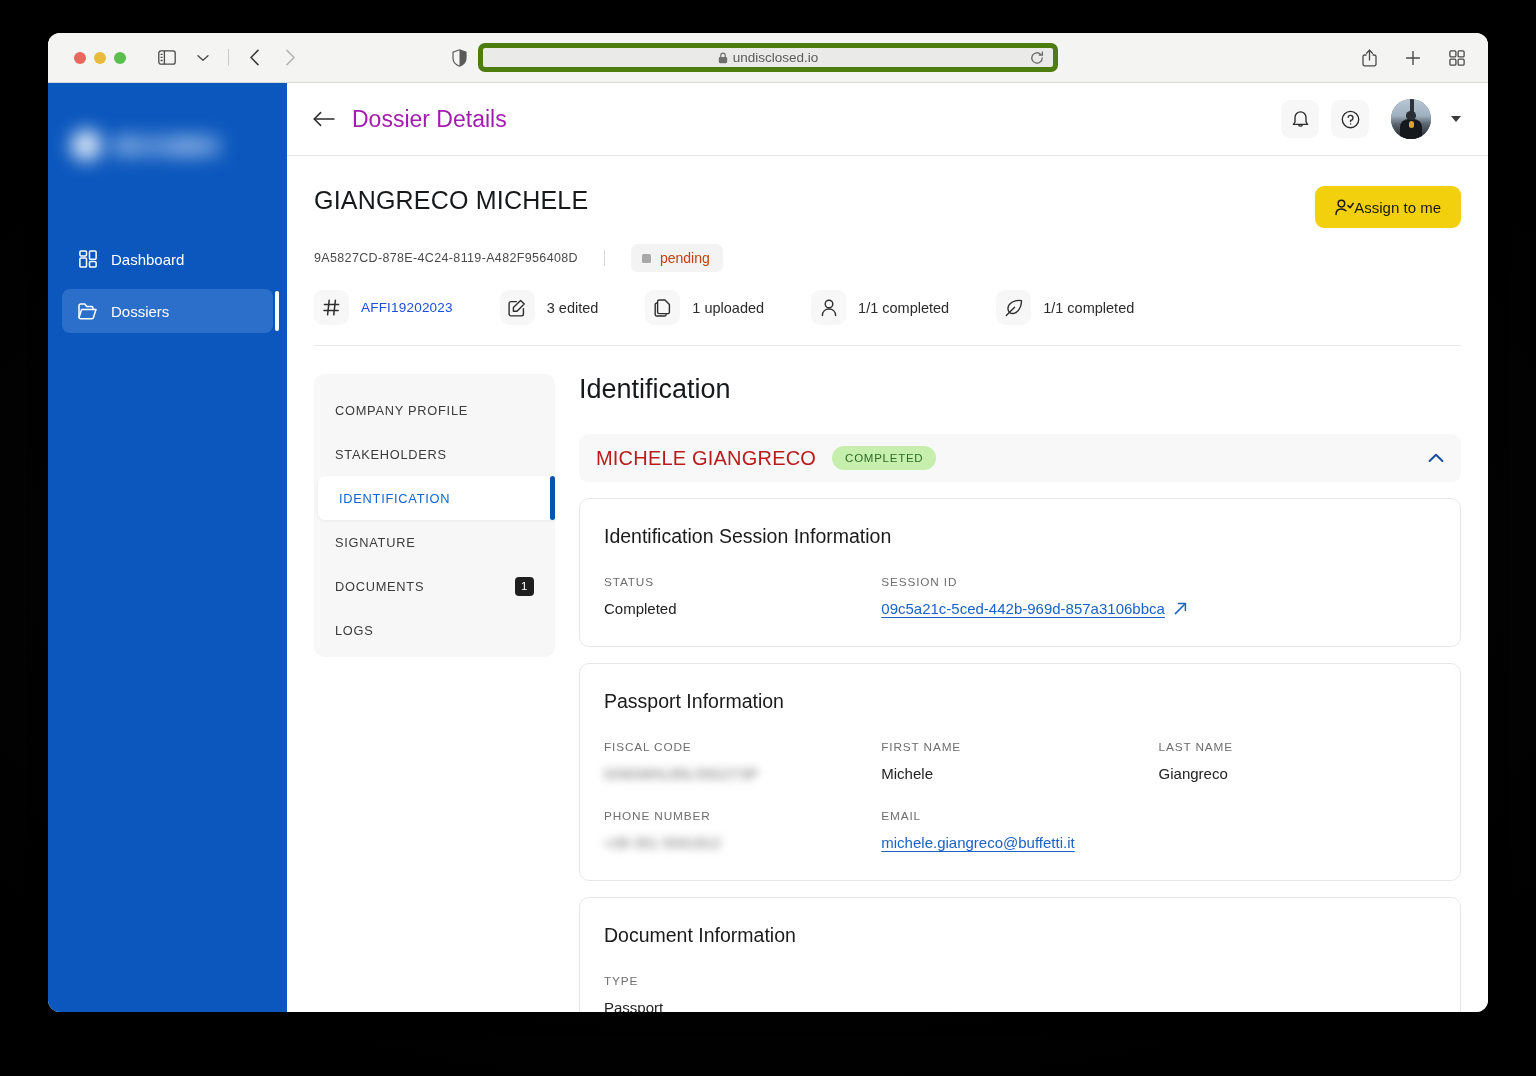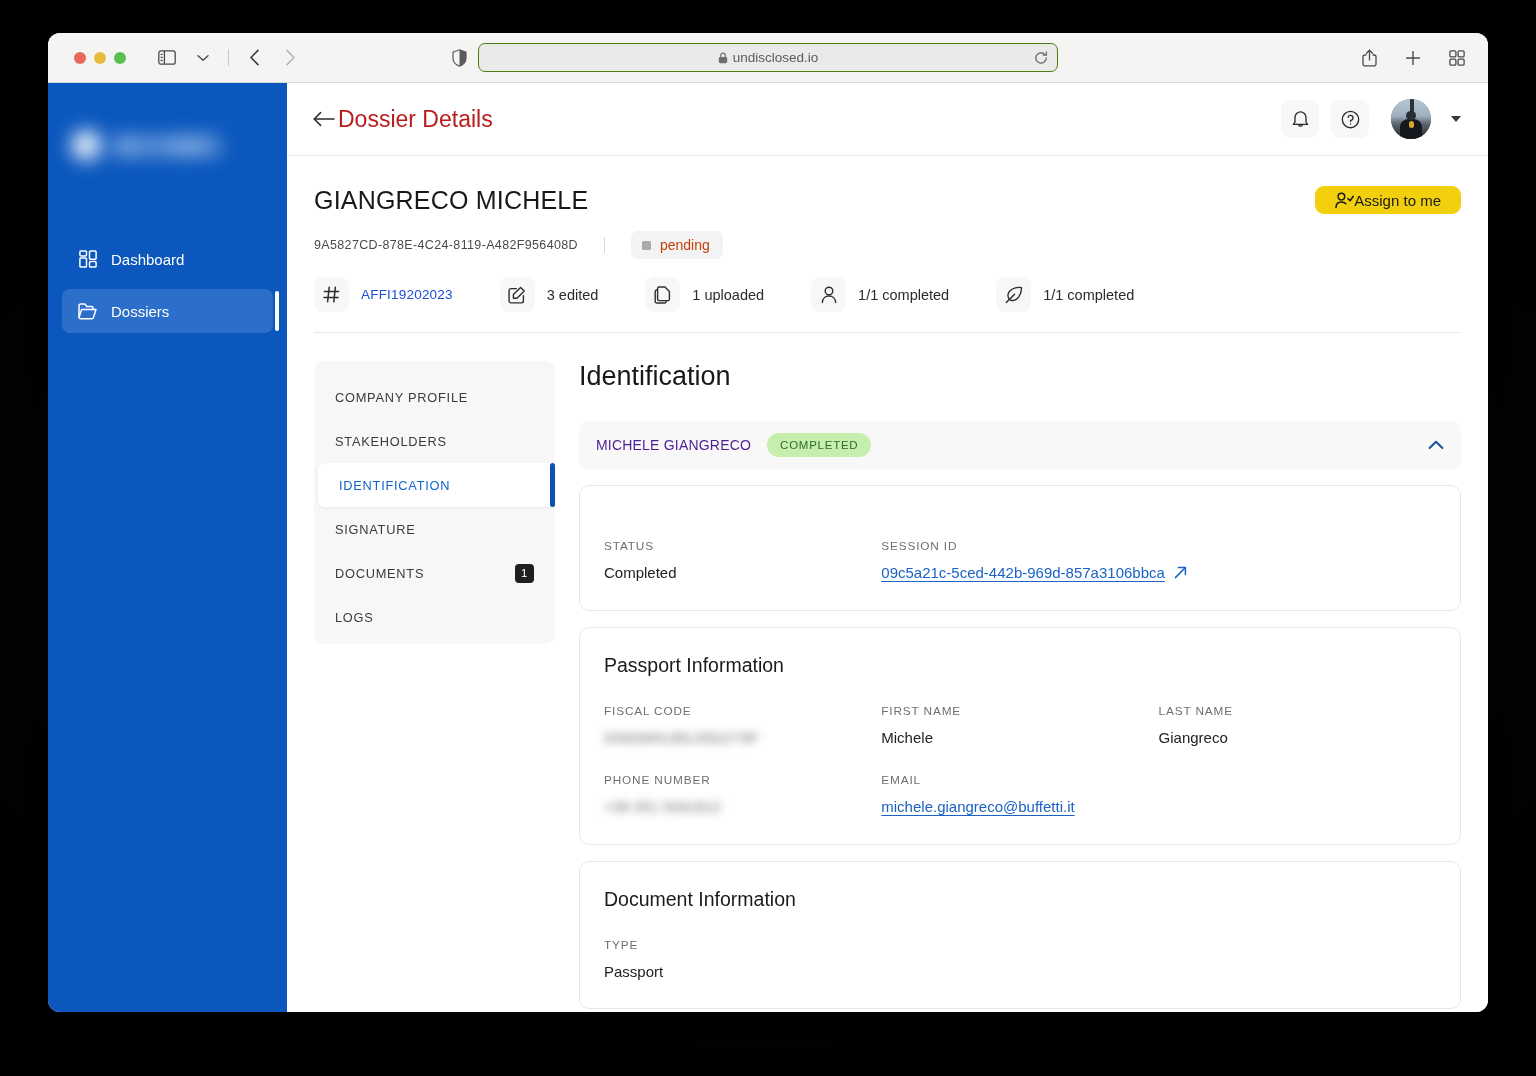--- a/index.html
+++ b/index.html
@@ -68,21 +68,21 @@
     display: flex; justify-content: center; align-items: center;
     pointer-events: none;
   }
   .shield {
     position: absolute; left: 404px; top: 50%; transform: translateY(-50%);
     color: #5a5a5a;
   }
   .addr {
     width: 580px; height: 29px;
     background: #eaeae8;
-    border: 1px solid #4d7c0f;
+    border: 5px solid #4d7c0f;
     border-radius: 7px;
     display: flex; align-items: center; justify-content: center;
     position: relative;
     pointer-events: auto;
   }
   .addr .lockrow {
     display: flex; align-items: center; gap: 5px;
     font-size: 13.5px; color: #5b5b5b;
   }
   .addr .reload {
@@ -144,22 +144,22 @@
   
   .main { flex: 1; background: #ffffff; display: flex; flex-direction: column; min-width: 0; }
 
   .topbar {
     height: 73px; flex: 0 0 73px;
     border-bottom: 1px solid #e7e7e7;
     display: flex; align-items: center;
     padding: 0 27px 0 26px;
   }
   .topbar-title {
-    display: flex; align-items: center; gap: 3px;
-    font-size: 23px; color: #b91c1c; font-weight: 400;
+    display: flex; align-items: center; gap: 17px;
+    font-size: 23px; color: #a21caf; font-weight: 400;
   }
   .topbar-right { margin-left: auto; display: flex; align-items: center; gap: 12px; }
   .icon-box {
     width: 38px; height: 38px; border-radius: 9px;
     background: #f7f7f7;
     display: flex; align-items: center; justify-content: center;
     color: #2b2b2b; cursor: default;
   }
   .avatar {
     width: 40px; height: 40px; border-radius: 50%;
@@ -184,21 +184,21 @@
 
   .dossier-head { padding: 30px 27px 0 27px; }
   .dossier-title-row { display: flex; align-items: flex-start; }
   .dossier-name {
     font-size: 25px; letter-spacing: .2px; color: #17181a; font-weight: 400;
   }
   .assign-btn {
     margin-left: auto;
     background: #f2d00d;
     border: none; border-radius: 9px;
-    height: 28px; padding: 9px 20px;
+    height: 42px; padding: 9px 20px;
     display: flex; align-items: center; 
     font-size: 15px; color: #1a1a1a;
     font-family: "Liberation Sans", sans-serif;
     cursor: pointer;
   }
 
   .id-row {
     display: flex; align-items: center; gap: 26px;
     margin-top: 16px;
   }
@@ -273,21 +273,21 @@
   .panel-title { font-size: 27px; color: #17181a; font-weight: 400; }
 
   .accordion {
     margin-top: 29px;
     background: #f8f8f8;
     border-radius: 9px;
     height: 48px;
     display: flex; align-items: center;
     padding: 0 17px;
   }
-  .acc-name { font-size: 14px; color: #4c1d95; letter-spacing: .2px; }
+  .acc-name { font-size: 20px; color: #b91c1c; letter-spacing: .2px; }
   .badge-completed {
     margin-left: 16px;
     background: #c6efae; color: #2f6b28;
     font-size: 11.5px; letter-spacing: .75px;
     border-radius: 20px; padding: 6px 13px;
   }
   .acc-chevron { margin-left: auto; color: #18509b; }
 
   .card {
     border: 1px solid #e8e8e8;
@@ -598,20 +598,21 @@
                 <span class="acc-name">MICHELE GIANGRECO</span>
                 <span class="badge-completed">COMPLETED</span>
                 <span class="acc-chevron">
                   <svg width="16" height="10" viewBox="0 0 16 10" fill="none" stroke="#18509b" stroke-width="2" stroke-linecap="round" stroke-linejoin="round">
                     <polyline points="1.6,8 8,1.8 14.4,8"></polyline>
                   </svg>
                 </span>
               </div>
 
               <div class="card">
+                <div class="card-title">Identification Session Information</div>
                 <div class="fields">
                   <div class="field w-third">
                     <div class="f-label">STATUS</div>
                     <div class="f-value">Completed</div>
                   </div>
                   <div class="field">
                     <div class="f-label">SESSION ID</div>
                     <div class="f-value link">
                       <span>09c5a21c-5ced-442b-969d-857a3106bbca</span>
                       <span class="arr">

